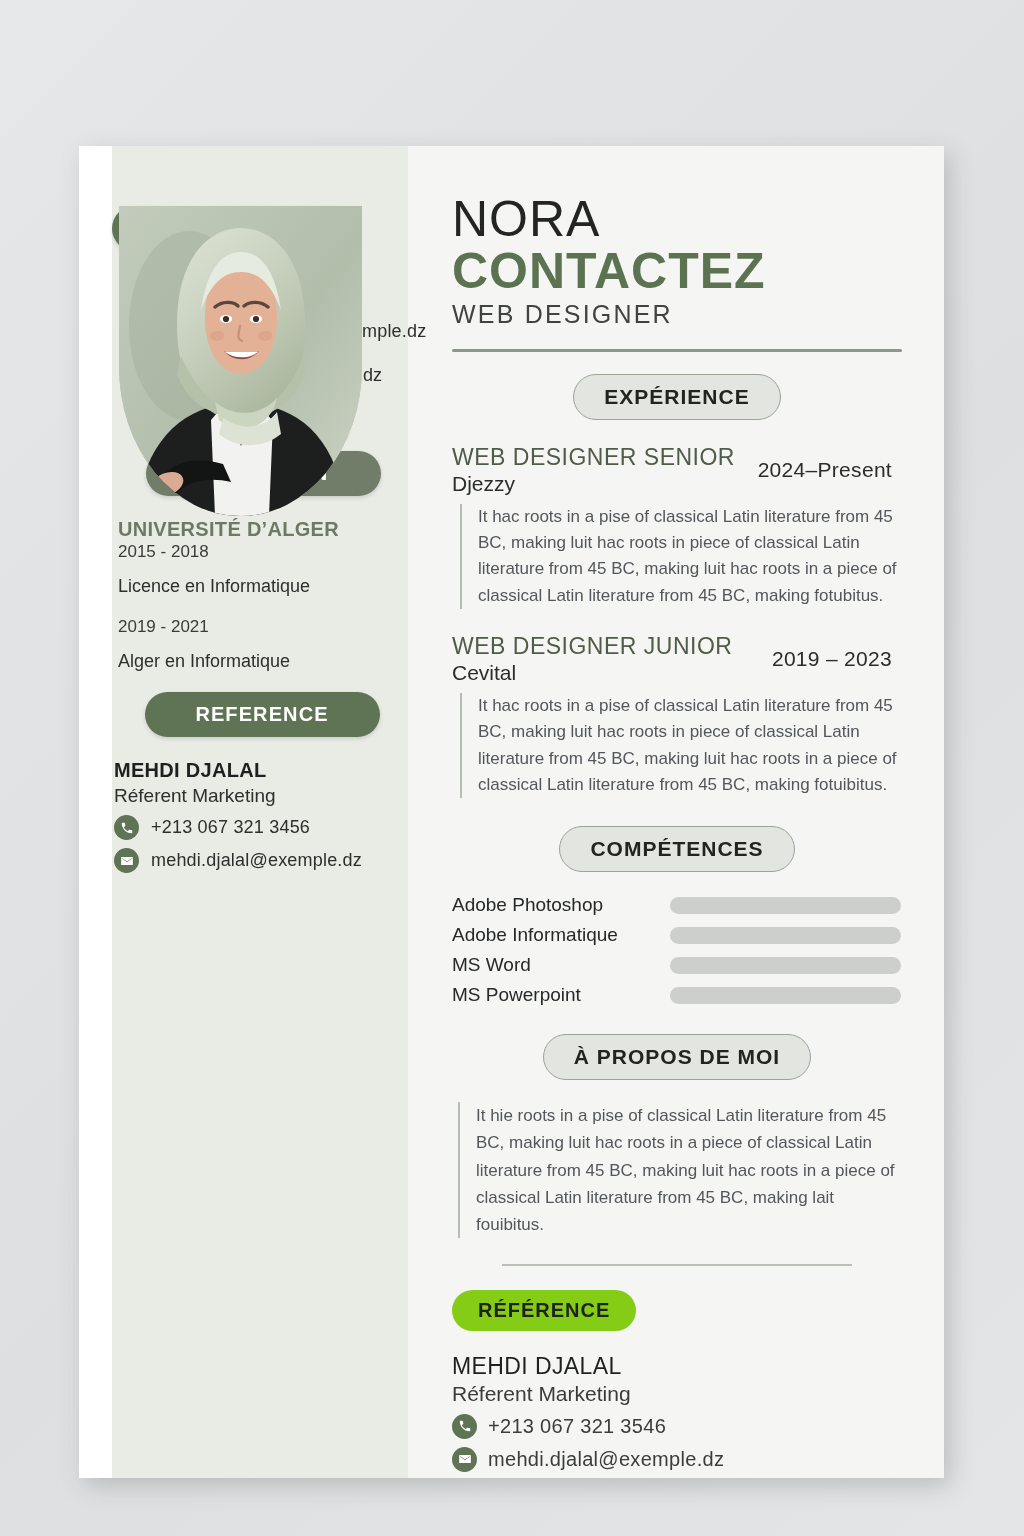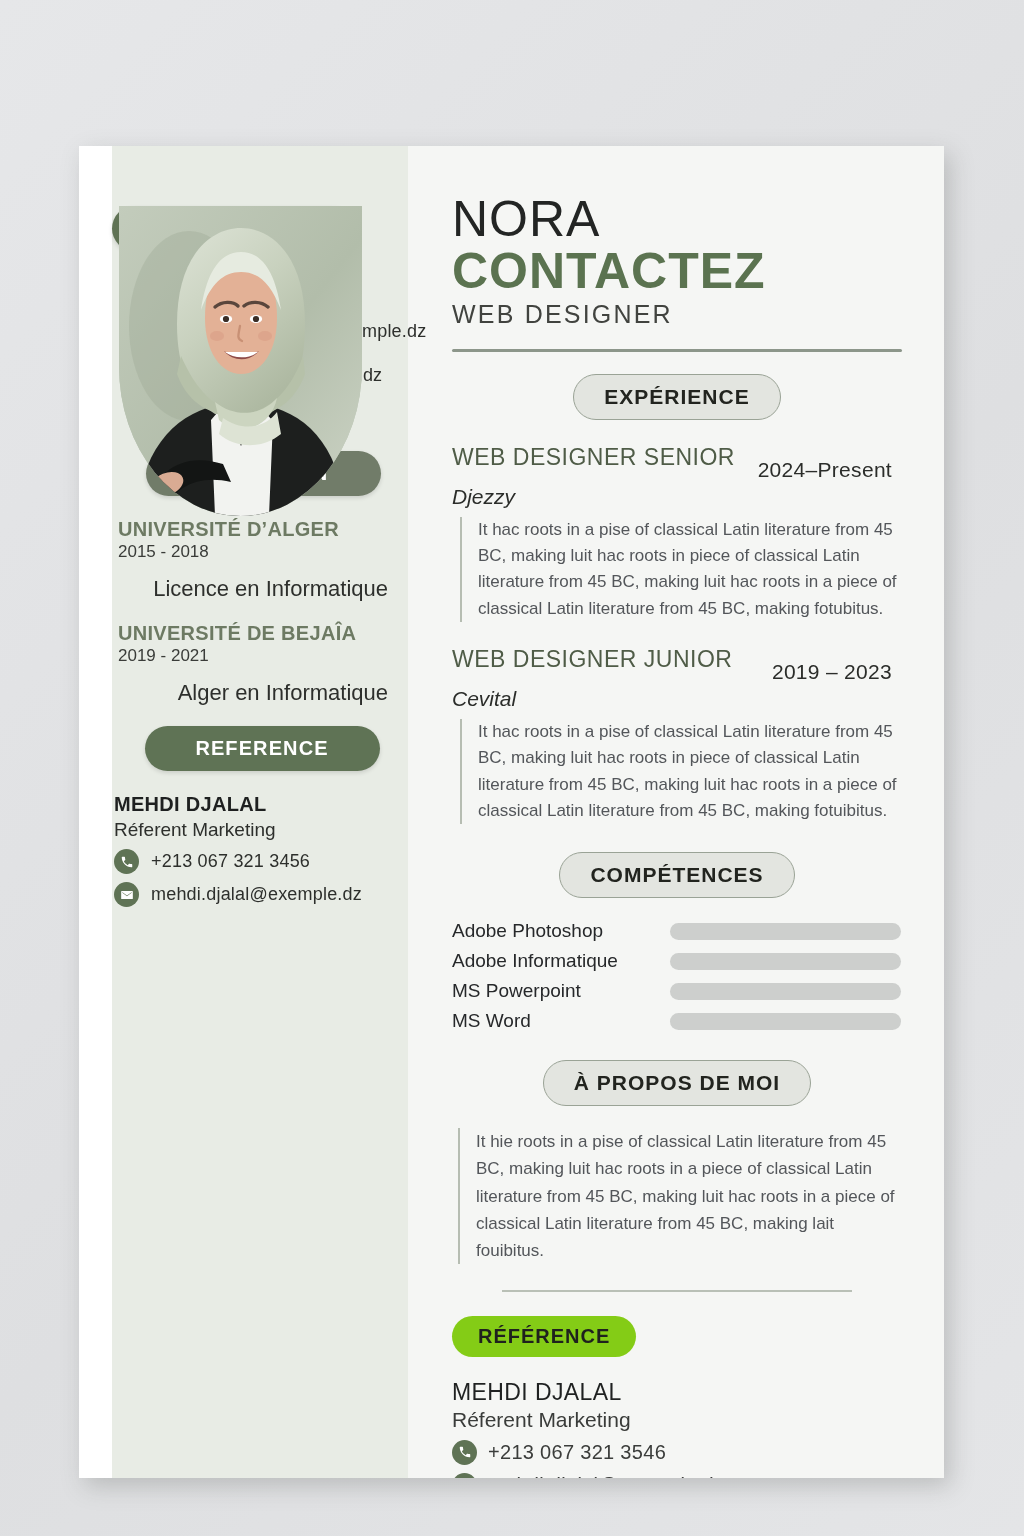--- a/index.html
+++ b/index.html
@@ -92,21 +92,21 @@
     flex: 0 0 28px;
   }
   .cicon svg { width: 16px; height: 16px; fill: #ffffff; }
   .contact-text { font-size: 18px; color: #2d2f2c; letter-spacing: 0.2px; }
 
   .edu-school {
     font-size: 20px; color: #6d7a63; font-weight: bold;
     letter-spacing: 0.3px; margin-bottom: 1px;
   }
   .edu-dates { font-size: 17px; color: #3a3c39; margin-bottom: 14px; }
-  .edu-degree { font-size: 22px; color: #2d2f2c; margin-bottom: 20px; text-align: right; }
+  .edu-degree { font-size: 18px; color: #2d2f2c; margin-bottom: 20px; }
 
   .ref-name { font-size: 20px; font-weight: bold; color: #1e2020; letter-spacing: 0.3px; }
   .ref-role { font-size: 19px; color: #2d2f2c; margin: 3px 0 8px; }
 
   
   .main {
     flex: 1;
     background: #f5f6f4;
     padding: 48px 42px 0 44px;
     position: relative;
@@ -135,21 +135,21 @@
   }
   .sec-pill-center { text-align: center; }
   .sec-pill-gray {
     background: #84cc16; border: none; color: #1f211e;
     padding: 9px 26px; font-size: 20px;
   }
   .job-head { position: relative; margin-top: 24px; }
   .job-role {
     font-size: 23px; color: #4f5c47; letter-spacing: 0.5px;
   }
-  .job-company { font-size: 21px; color: #2b2d2a; margin-top: 14px; font-style: italic; }
+  .job-company { font-size: 21px; color: #2b2d2a; margin-top: 1px; }
   .job-dates {
     position: absolute; right: 10px; top: 14px;
     font-size: 21px; color: #2b2d2a; letter-spacing: 0.3px;
   }
   .job-desc {
     border-left: 2.5px solid #b6bdb2;
     margin: 8px 0 0 8px;
     padding-left: 16px;
     font-size: 17px; color: #53565a; line-height: 1.55;
   }
@@ -285,21 +285,20 @@
           <div class="pill pill-formation">FORMATION</div>
         </div>
 
         <div class="sb-block mt22" style="padding-left:39px;">
           <div>
             <div class="edu-school">UNIVERSITÉ D’ALGER</div>
             <div class="edu-dates">2015 - 2018</div>
             <div class="edu-degree">Licence en Informatique</div>
           </div>
           <div>
-            <div class="edu-school">UNIVERSITÉ DE BEJAÎA</div>
             <div class="edu-dates">2019 - 2021</div>
             <div class="edu-degree">Alger en Informatique</div>
           </div>
         </div>
 
         <div class="mt14" style="padding-left:37px;">
           <div class="pill pill-reference">REFERENCE</div>
         </div>
 
         <div class="sb-block mt22" style="padding-left:35px;">
@@ -369,29 +368,29 @@
             <span class="bar-fill" style="width: 70%;"></span>
           </span>
         </div>
         <div class="skill-row">
           <span class="skill-name">Adobe Informatique</span>
           <span class="bar-track">
             <span class="bar-fill" style="width: 68%;"></span>
           </span>
         </div>
         <div class="skill-row">
+          <span class="skill-name">MS Word</span>
+          <span class="bar-track">
+            <span class="bar-fill" style="width: 66%;"></span>
+          </span>
+        </div>
+        <div class="skill-row">
           <span class="skill-name">MS Powerpoint</span>
           <span class="bar-track">
             <span class="bar-fill" style="width: 58%;"></span>
-          </span>
-        </div>
-        <div class="skill-row">
-          <span class="skill-name">MS Word</span>
-          <span class="bar-track">
-            <span class="bar-fill" style="width: 66%;"></span>
           </span>
         </div>
       </div>
 
       <div class="sec-pill-center mt28">
         <span class="sec-pill">À PROPOS DE MOI</span>
       </div>
 
       <div class="about-text mt22">It hie roots in a pise of classical Latin literature from 45 BC, making luit hac roots in a piece of classical Latin literature from 45 BC, making luit hac roots in a piece of classical Latin literature from 45 BC, making lait fouibitus.</div>
 

